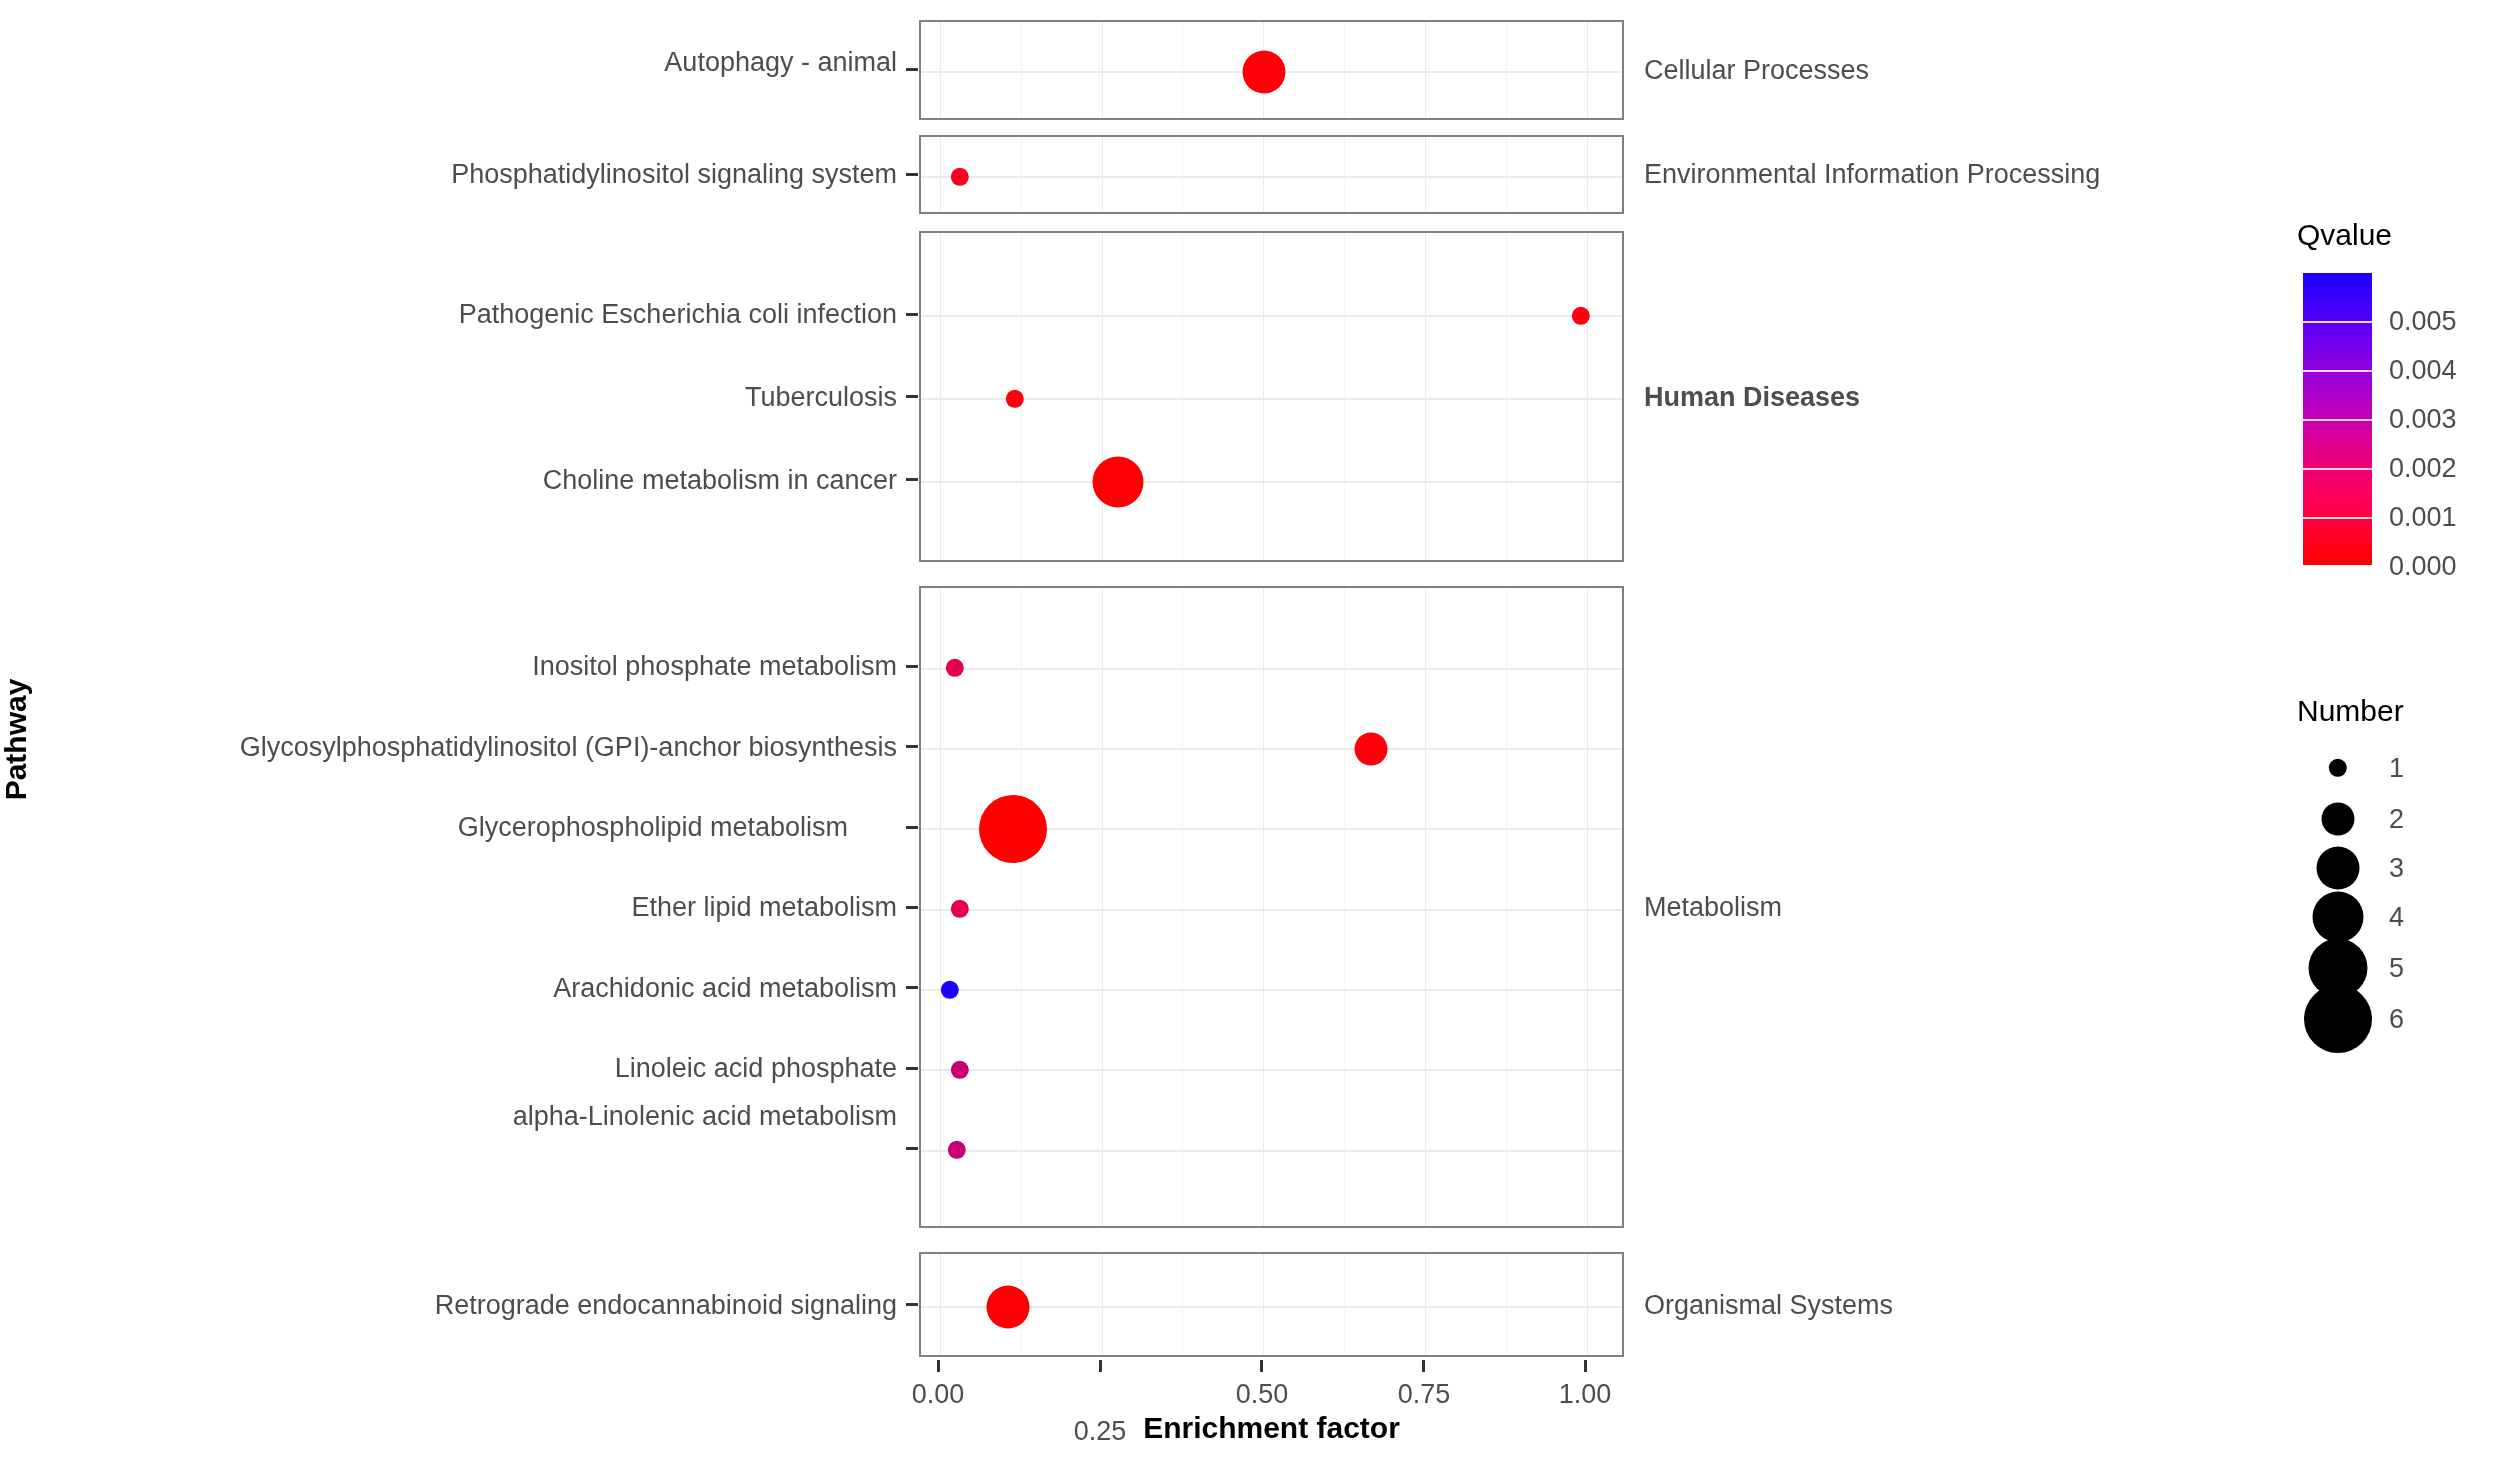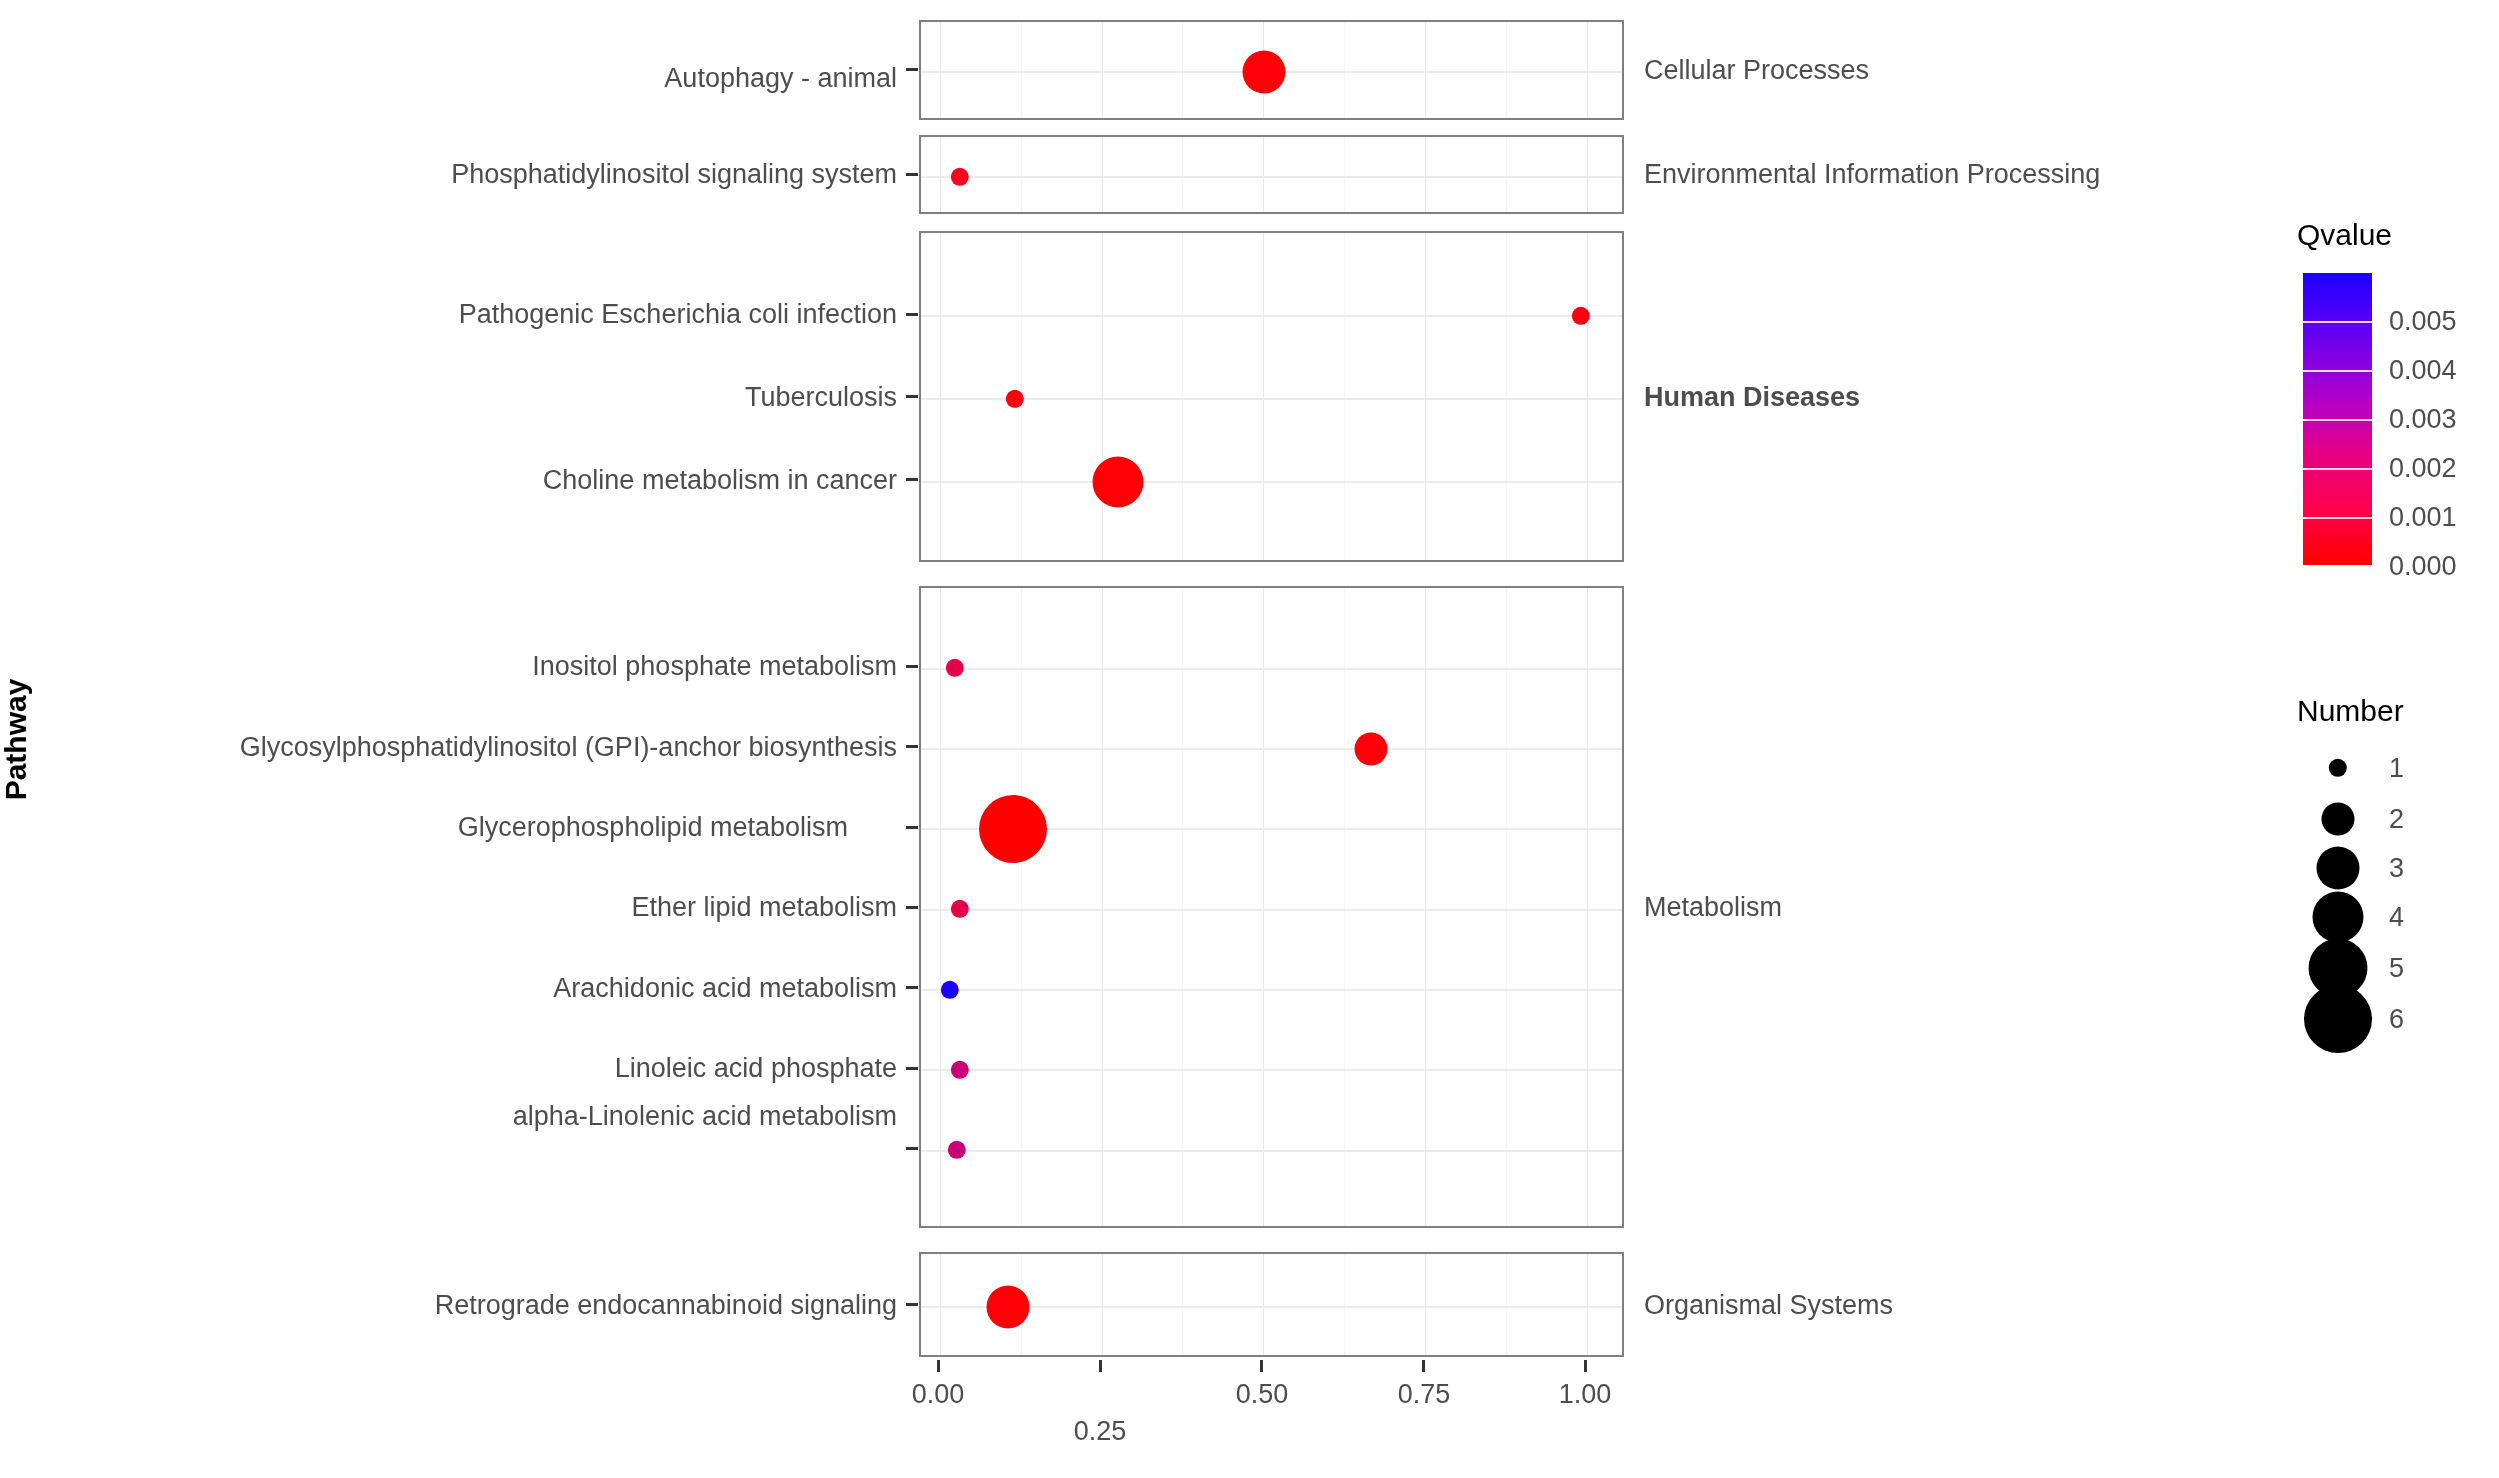--- a/index.html
+++ b/index.html
@@ -46,24 +46,25 @@
   .cb-label{position:absolute;left:2389px;font-size:27px;color:#4d4d4d;transform:translateY(-50%);}
   .sz-dot{position:absolute;background:#000;border-radius:50%;transform:translate(-50%,-50%);}
   .sz-label{position:absolute;left:2389px;font-size:27px;color:#4d4d4d;transform:translateY(-50%);}
 </style>
 </head>
 <body>
 
 <div id="plot">
 
   <div class="ylab">Pathway</div>
+  <div class="xlab">Enrichment factor</div>
 
   <div id="panels">
       <div class="ytick" style="left: 906px; top: 68px;"></div>
-      <div class="ytlabel" style="right: 1603px; top: 78px; text-align: right;">Autophagy - animal</div>
+      <div class="ytlabel" style="right: 1603px; top: 62px; text-align: right;">Autophagy - animal</div>
       <div class="panel" style="top: 19.7px; height: 100px;">
         <div class="grid-major" style="left: 19px;"></div>
         <div class="grid-major" style="left: 181px;"></div>
         <div class="grid-major" style="left: 342px;"></div>
         <div class="grid-major" style="left: 504px;"></div>
         <div class="grid-major" style="left: 666px;"></div>
         <div class="grid-minor" style="left: 100px;"></div>
         <div class="grid-minor" style="left: 261px;"></div>
         <div class="grid-minor" style="left: 423px;"></div>
         <div class="grid-minor" style="left: 585px;"></div>

